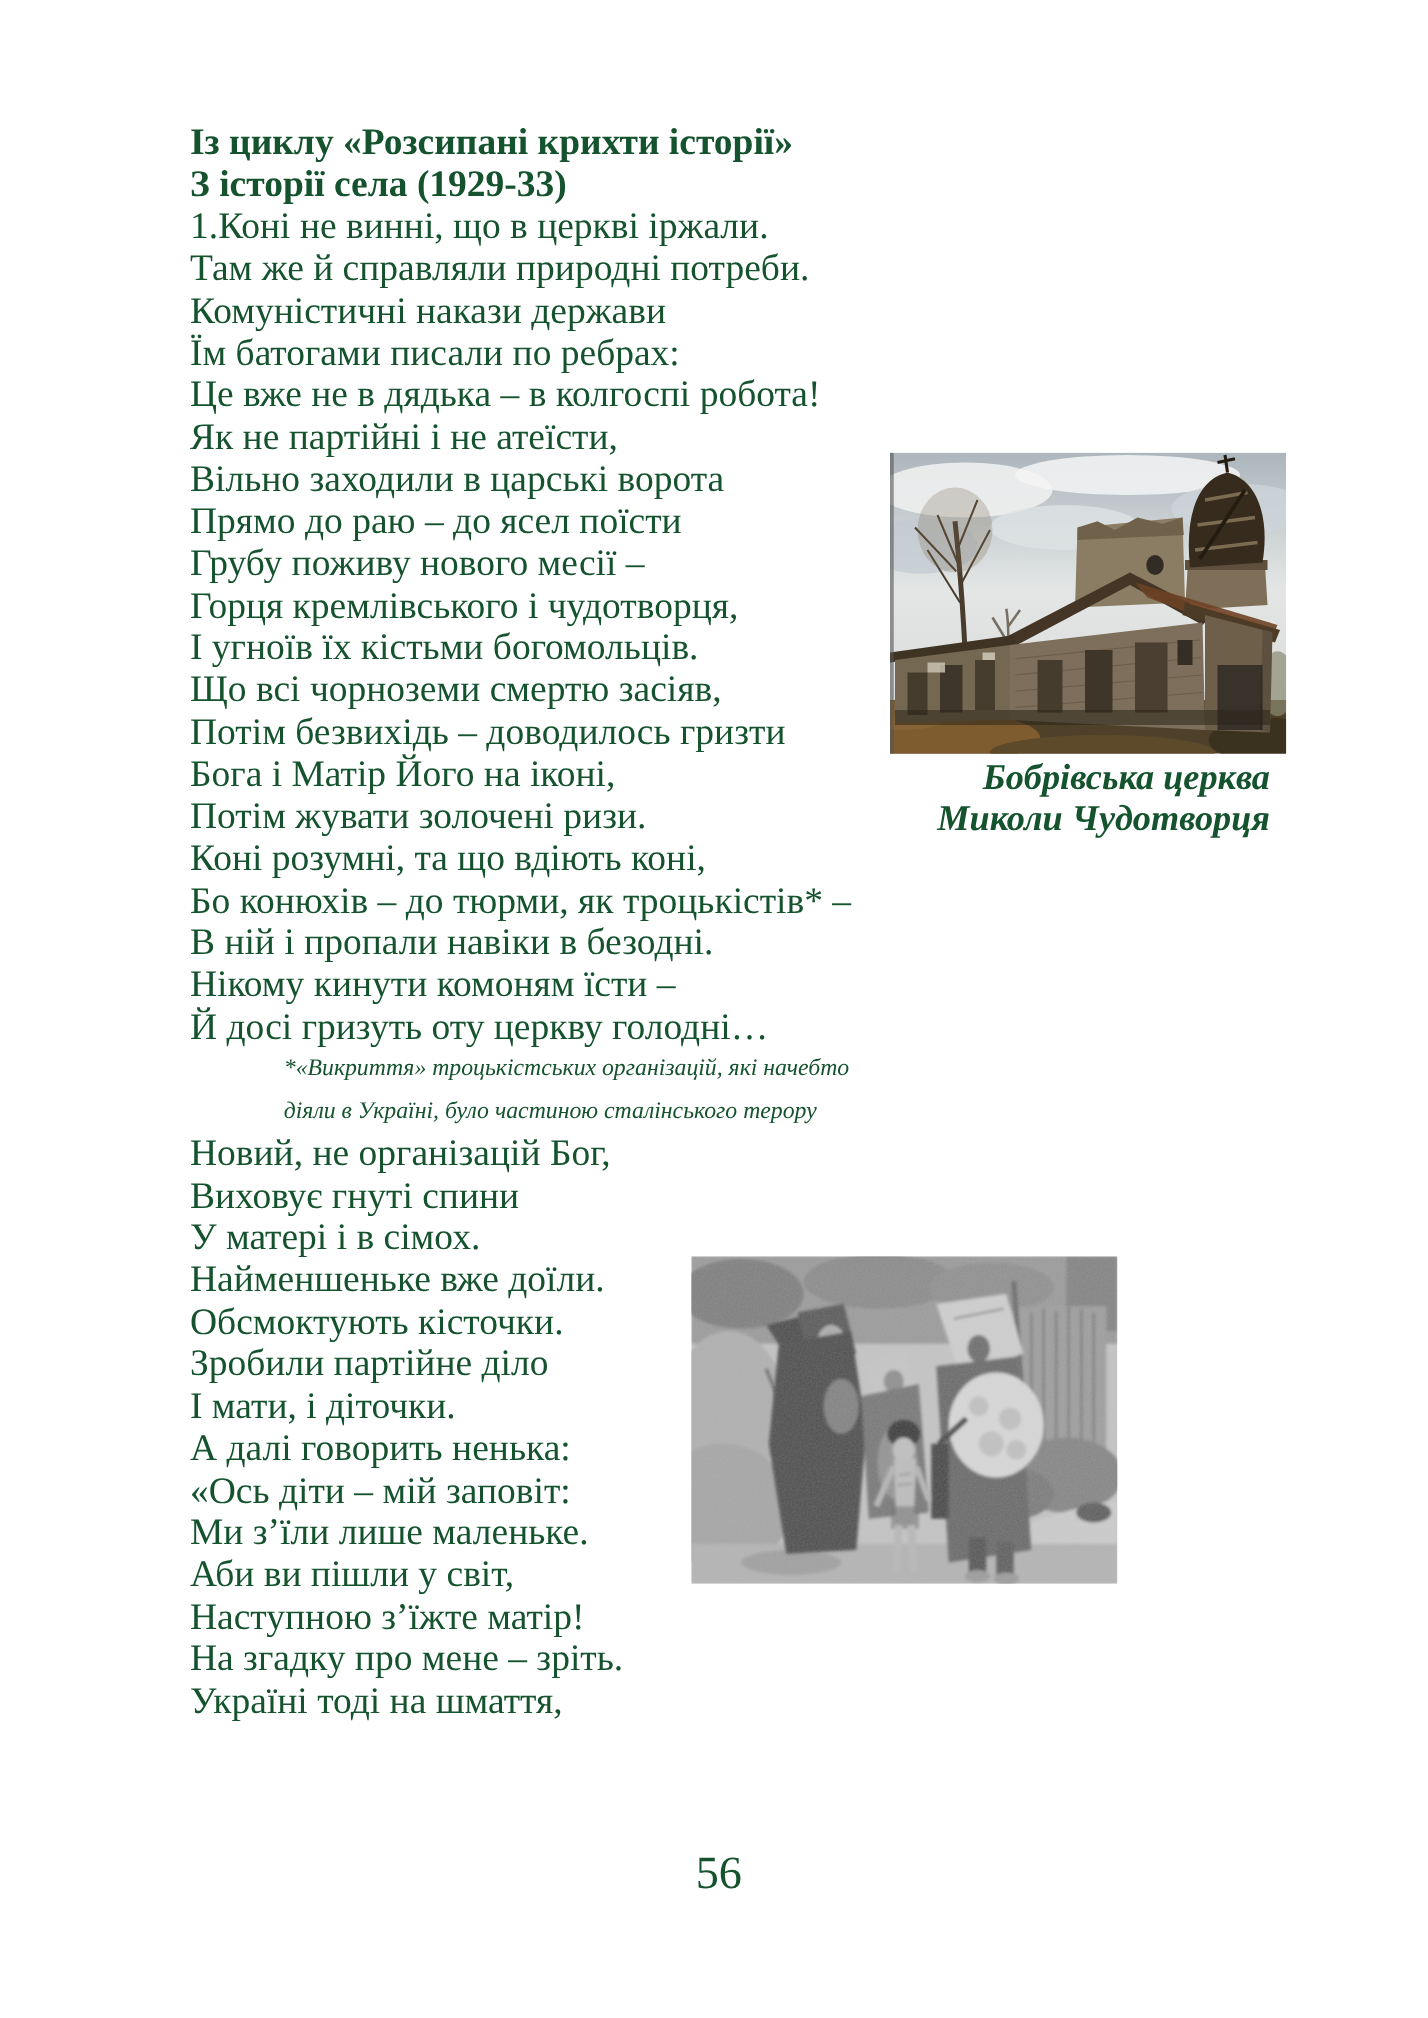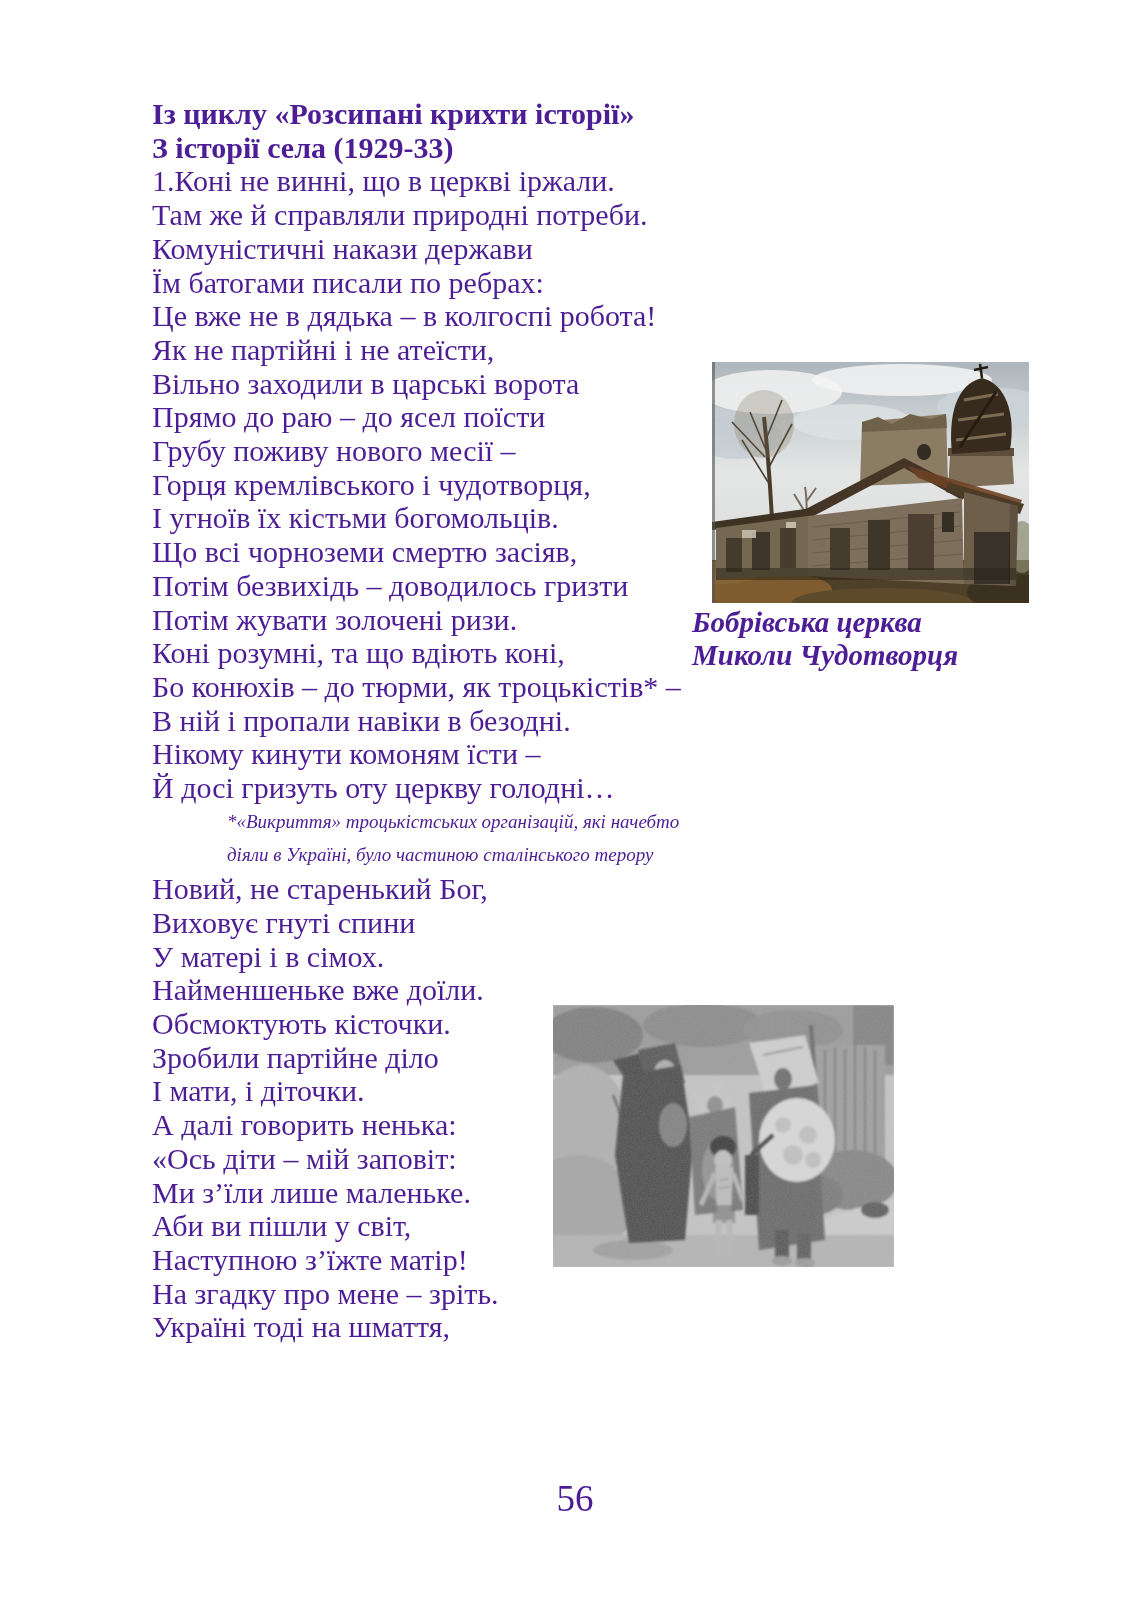--- a/index.html
+++ b/index.html
@@ -1,30 +1,30 @@
 <!DOCTYPE html>
 <html><head>
 <meta charset="utf-8">
 <style>
   html,body{margin:0;padding:0;background:#ffffff;}
   .page{
     position:relative;width:1142px;height:1614px;background:#ffffff;
-    font-family:"Liberation Serif","DejaVu Serif",serif;color:#4c1d95;overflow:hidden;
+    font-family:"Liberation Serif","DejaVu Serif",serif;color:#14532d;overflow:hidden;
   }
   .text-block{position:absolute;left:152px;top:97px;width:900px;}
   .line{font-size:30px;line-height:33.7px;white-space:nowrap;}
   .line-title{font-weight:700;}
   .line-footnote{font-style:italic;font-size:19px;padding-left:75px;}
   .seg-quote{font-weight:700;font-style:italic;}
   .photo{position:absolute;overflow:hidden;}
   .photo-church{left:712px;top:362px;width:317px;height:241px;}
   .photo-famine{left:553px;top:1005px;width:341px;height:262px;}
   .photo svg{display:block;}
   .church-caption{
-    position:absolute;left:692px;top:606px;width:324px;text-align:left;
+    position:absolute;left:692px;top:606px;width:324px;text-align:right;
     font-weight:700;font-style:italic;font-size:29px;line-height:32.5px;
   }
   .page-number{
     position:absolute;left:0;top:1477px;width:1150px;text-align:center;font-size:37px;
   }
 </style>
 </head>
 <body>
 
 <div class="page">
@@ -38,29 +38,30 @@
       <div class="line line-normal">Їм батогами писали по ребрах:</div>
       <div class="line line-normal">Це вже не в дядька – в колгоспі робота!</div>
       <div class="line line-normal">Як не партійні і не атеїсти,</div>
       <div class="line line-normal">Вільно заходили в царські ворота</div>
       <div class="line line-normal">Прямо до раю – до ясел поїсти</div>
       <div class="line line-normal">Грубу поживу нового месії –</div>
       <div class="line line-normal">Горця кремлівського і чудотворця,</div>
       <div class="line line-normal">І угноїв їх кістьми богомольців.</div>
       <div class="line line-normal">Що всі чорноземи смертю засіяв,</div>
       <div class="line line-normal">Потім безвихідь – доводилось гризти</div>
+      <div class="line line-normal">Бога і Матір Його на іконі,</div>
       <div class="line line-normal">Потім жувати золочені ризи.</div>
       <div class="line line-normal">Коні розумні, та що вдіють коні,</div>
       <div class="line line-normal">Бо конюхів – до тюрми, як троцькістів* –</div>
       <div class="line line-normal">В ній і пропали навіки в безодні.</div>
       <div class="line line-normal">Нікому кинути комоням їсти –</div>
       <div class="line line-normal">Й досі гризуть оту церкву голодні…</div>
       <div class="line line-footnote">*«Викриття» троцькістських організацій, які начебто</div>
       <div class="line line-footnote">діяли в Україні, було частиною сталінського терору</div>
-      <div class="line line-normal">Новий, не старенький Бог,</div>
+      <div class="line line-normal">Новий, не організацій Бог,</div>
       <div class="line line-normal">Виховує гнуті спини</div>
       <div class="line line-normal">У матері і в сімох.</div>
       <div class="line line-normal">Найменшеньке вже доїли.</div>
       <div class="line line-normal">Обсмоктують кісточки.</div>
       <div class="line line-normal">Зробили партійне діло</div>
       <div class="line line-normal">І мати, і діточки.</div>
       <div class="line line-normal">А далі говорить ненька:</div>
       <div class="line line-normal">«Ось діти – мій заповіт:</div>
       <div class="line line-normal">Ми з’їли лише маленьке.</div>
       <div class="line line-normal">Аби ви пішли у світ,</div>

